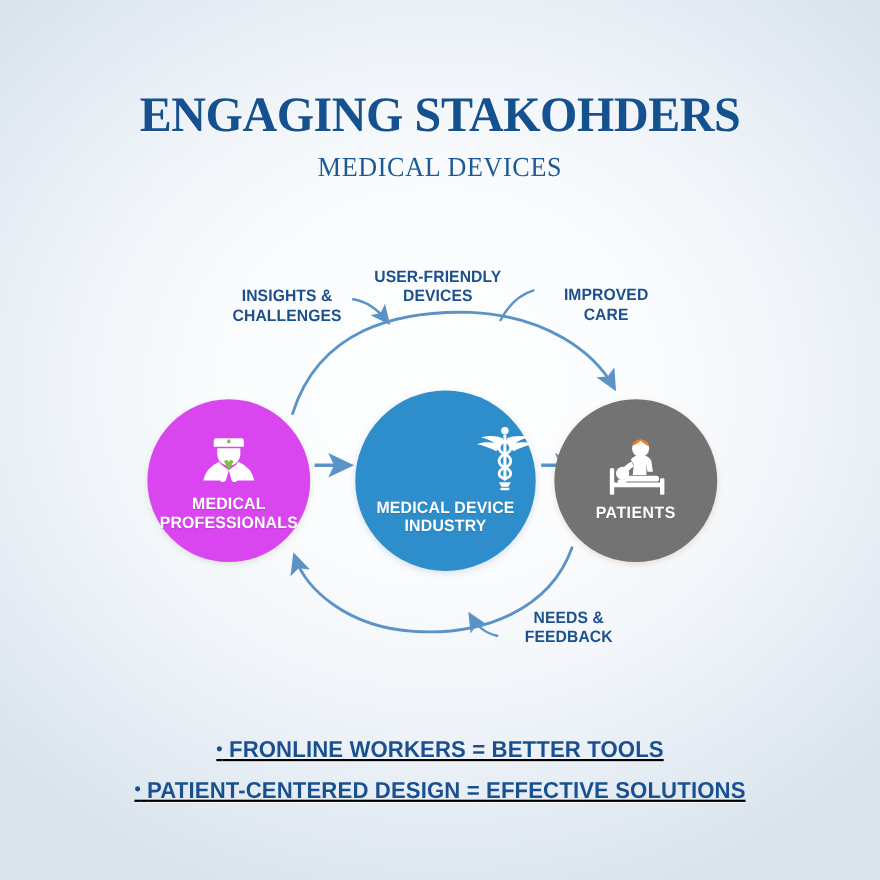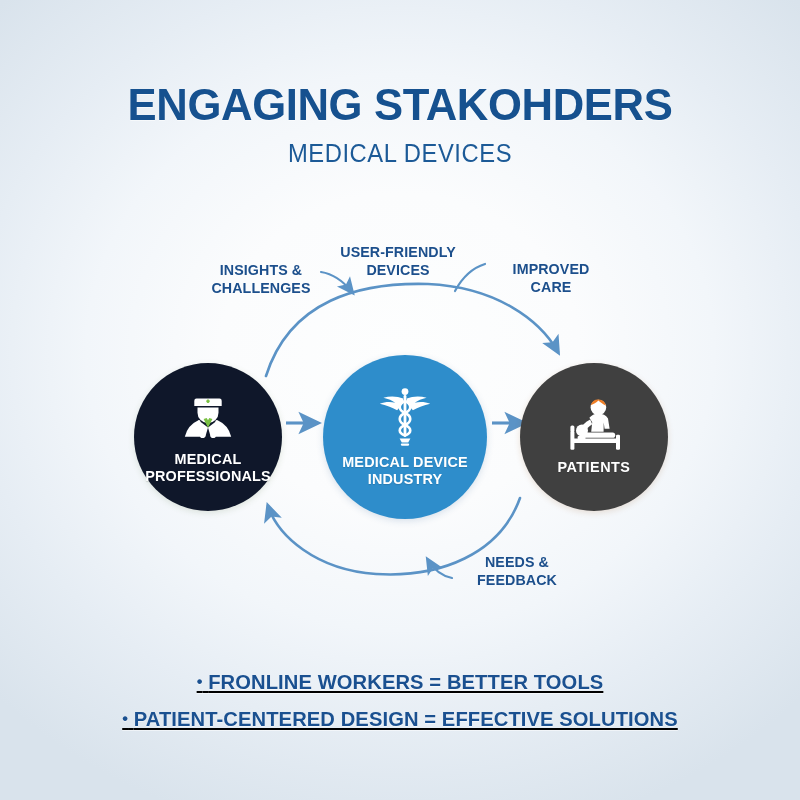--- a/index.html
+++ b/index.html
@@ -29,20 +29,21 @@
     height: 800px;
   }
 
   
   .header {
     position: absolute;
     top: 82px;
     left: 0;
     width: 800px;
     text-align: center;
+    font-family: Liberation Serif, serif;
   }
   .title {
     font-size: 45px;
     font-weight: bold;
     letter-spacing: -0.4px;
     color: #16518f;
     line-height: 1.0;
     font-stretch: condensed;
     transform: scaleX(0.97);
     text-shadow: 0 1px 0 rgba(255,255,255,0.55);
@@ -86,39 +87,40 @@
     font-weight: bold;
     letter-spacing: 0.2px;
     line-height: 1.12;
     text-shadow: 0 1px 1px rgba(0,0,0,0.13);
     transform: scaleX(0.96);
   }
 
   #node-professionals {
     left: 134px; top: 363px;
     width: 148px; height: 148px;
-    background: #0f172a;
+    background: #d946ef;
     box-shadow: 0 2px 6px rgba(90,120,60,0.16);
   }
   #node-professionals .glyph { margin-bottom: 5px; }
   #node-professionals .node-label { font-size: 15px; }
 
   #node-industry {
     left: 323px; top: 355px;
     width: 164px; height: 164px;
     background: #2e8dcb;
     box-shadow: 0 2px 7px rgba(40,90,140,0.17);
+    align-items: flex-end;
   }
   #node-industry .glyph { margin-bottom: 6px; }
   #node-industry .node-label { font-size: 15px; }
 
   #node-patients {
-    left: 520px; top: 363px;
+    left: 504px; top: 363px;
     width: 148px; height: 148px;
-    background: #404040;
+    background: #737373;
     box-shadow: 0 2px 6px rgba(150,80,20,0.16);
     text-align: right;
   }
   #node-patients .glyph { margin-bottom: 7px; }
   #node-patients .node-label { font-size: 15px; letter-spacing:0.5px; }
 
   
   .flow-label {
     position: absolute;
     color: #1c4f8c;

